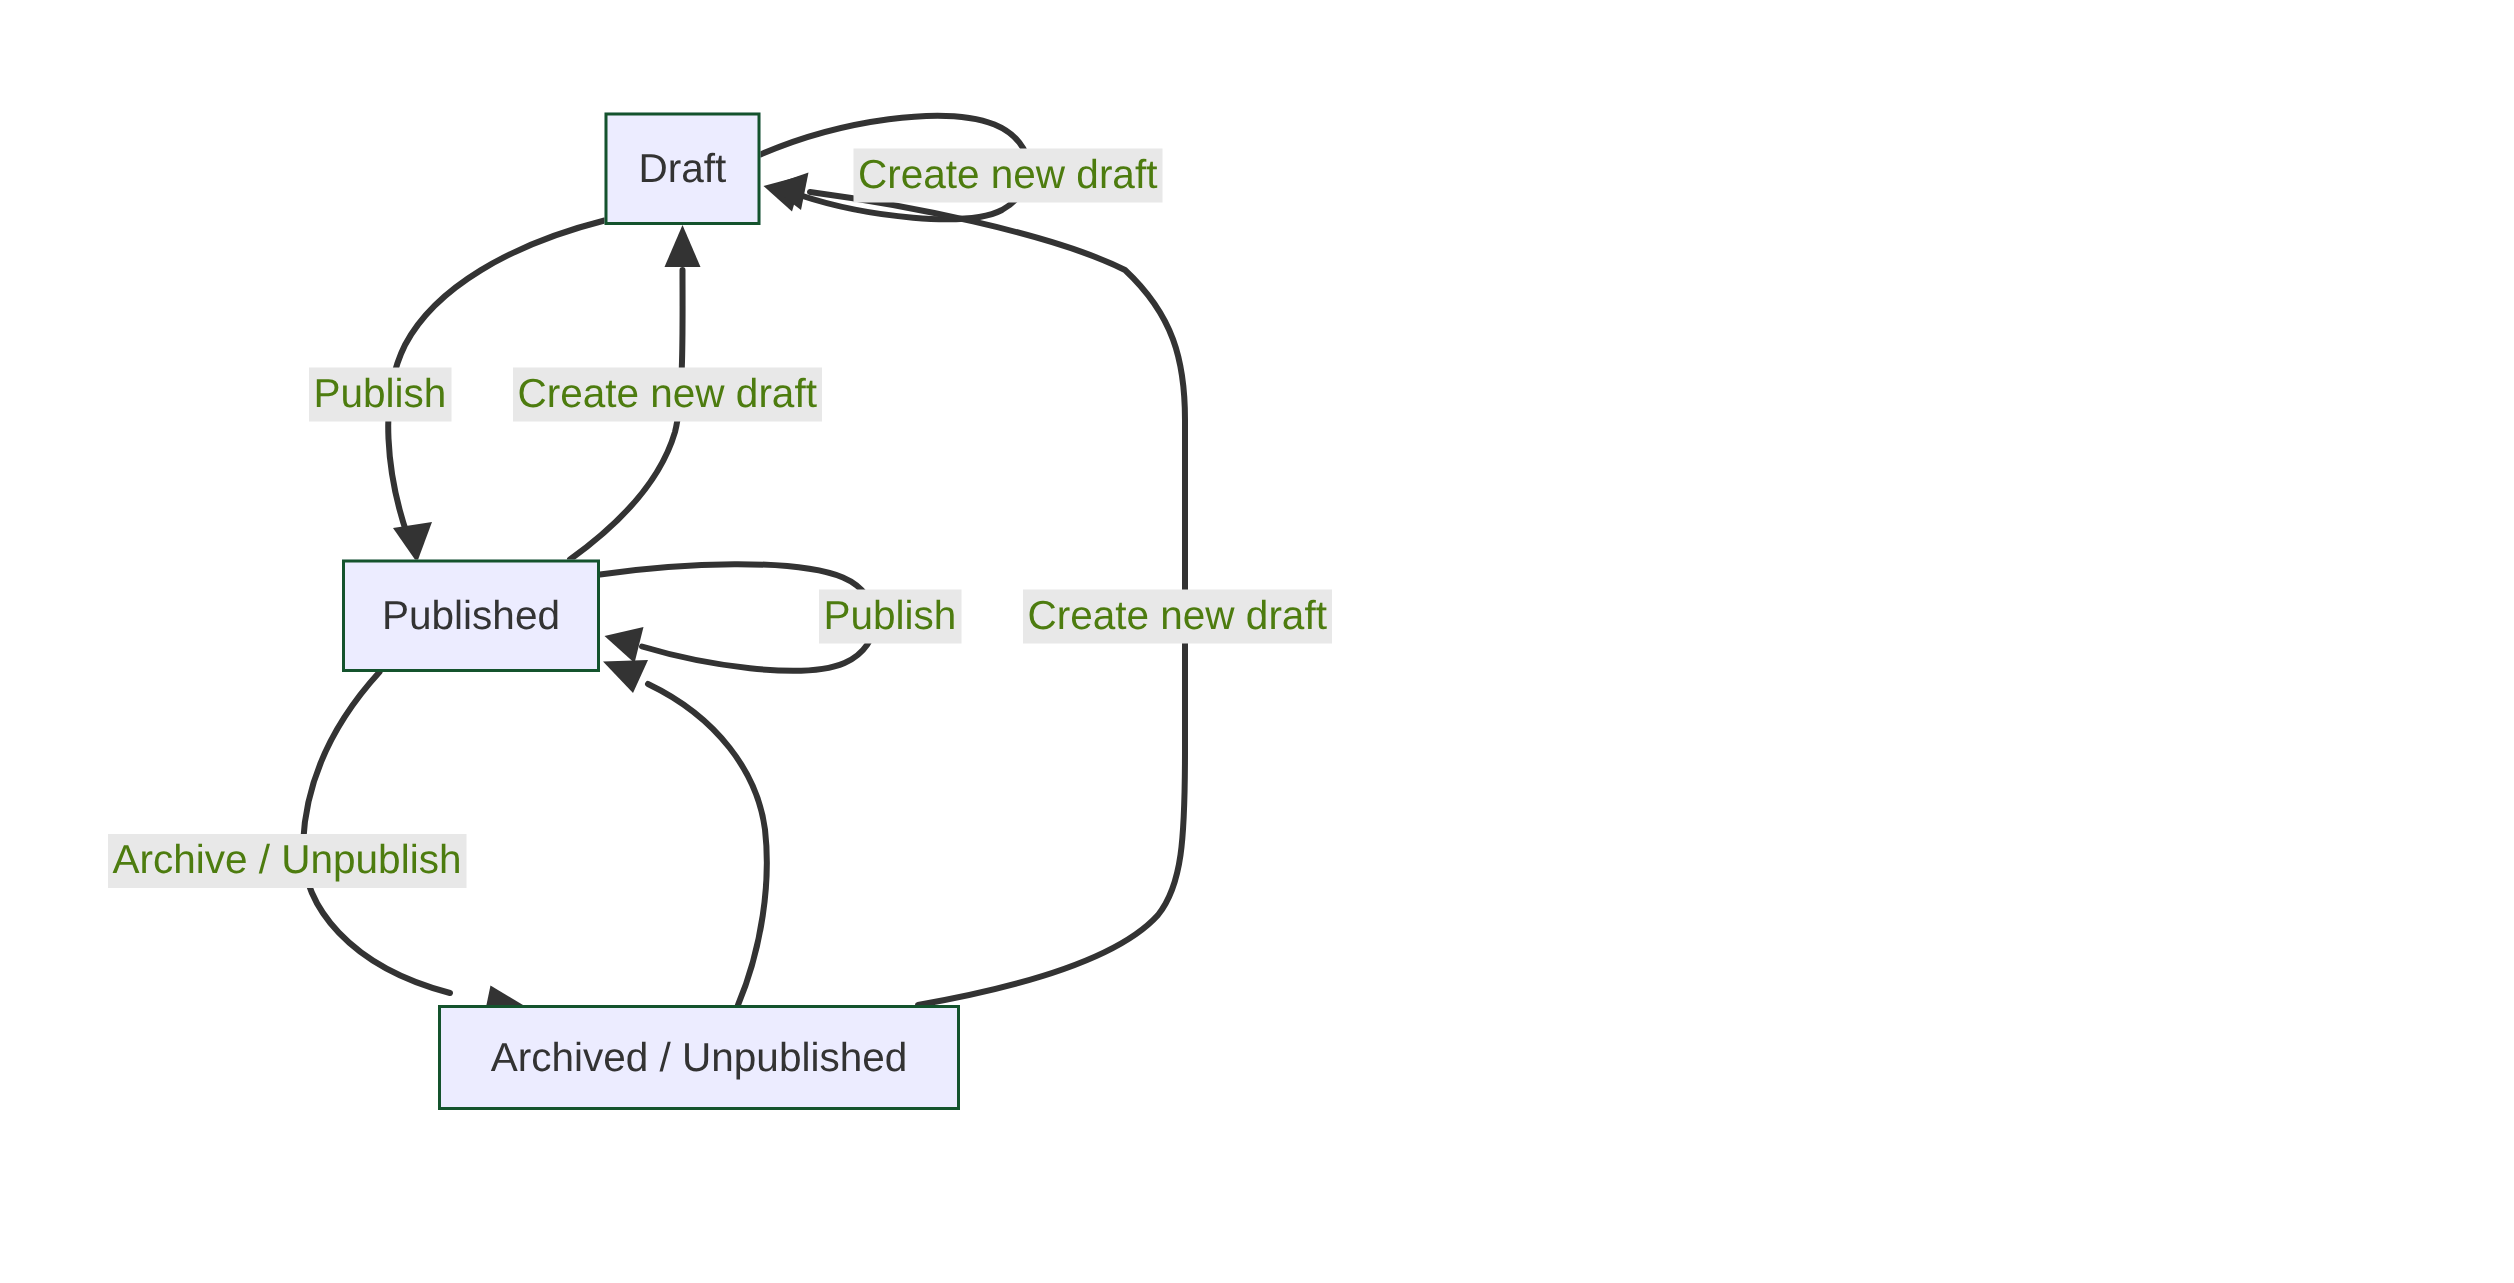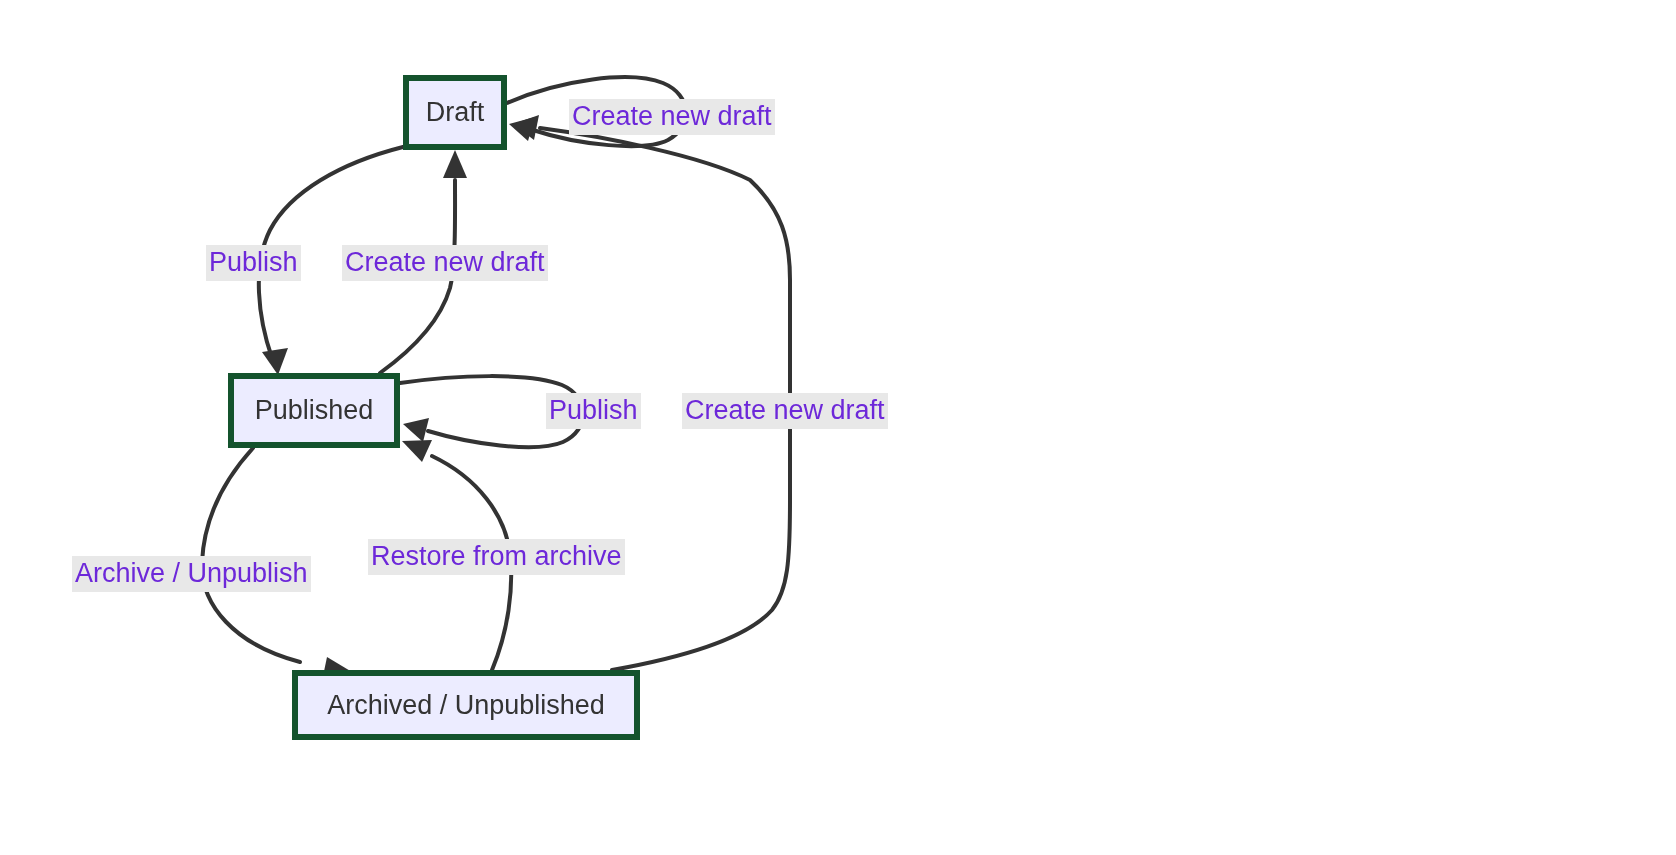--- a/index.html
+++ b/index.html
@@ -32,33 +32,33 @@
     stroke-linejoin: round;
   }
   .arrow-head {
     fill: #333333;
     stroke: none;
   }
   .node {
     position: absolute;
     box-sizing: border-box;
     background: #ececff;
-    border: 6px solid #14532d;
+    border: 2px solid #14532d;
     display: flex;
     align-items: center;
     justify-content: center;
     color: #333333;
     font-size: 27px;
     font-family: "Liberation Sans", sans-serif;
     white-space: nowrap;
   }
   .edge-label {
     position: absolute;
     background: #e8e8e8;
-    color: #6d28d9;
+    color: #4d7c0f;
     font-size: 27px;
     font-family: "Liberation Sans", sans-serif;
     white-space: nowrap;
     line-height: 1.32;
     padding: 0 3px;
   }
 </style>
 </head>
 <body>
 
@@ -120,15 +120,14 @@
   <div class="edge-label" style="left:342px; top:245px;">Create new draft</div>
 
   <div class="edge-label" style="left:569px; top:99px;">Create new draft</div>
 
   <div class="edge-label" style="left:546px; top:393px;">Publish</div>
 
   <div class="edge-label" style="left:682px; top:393px;">Create new draft</div>
 
   <div class="edge-label" style="left:72px; top:556px;">Archive / Unpublish</div>
 
-  <div class="edge-label" style="left:368px; top:539px;">Restore from archive</div>
 
 </div>
 
 </body></html>

